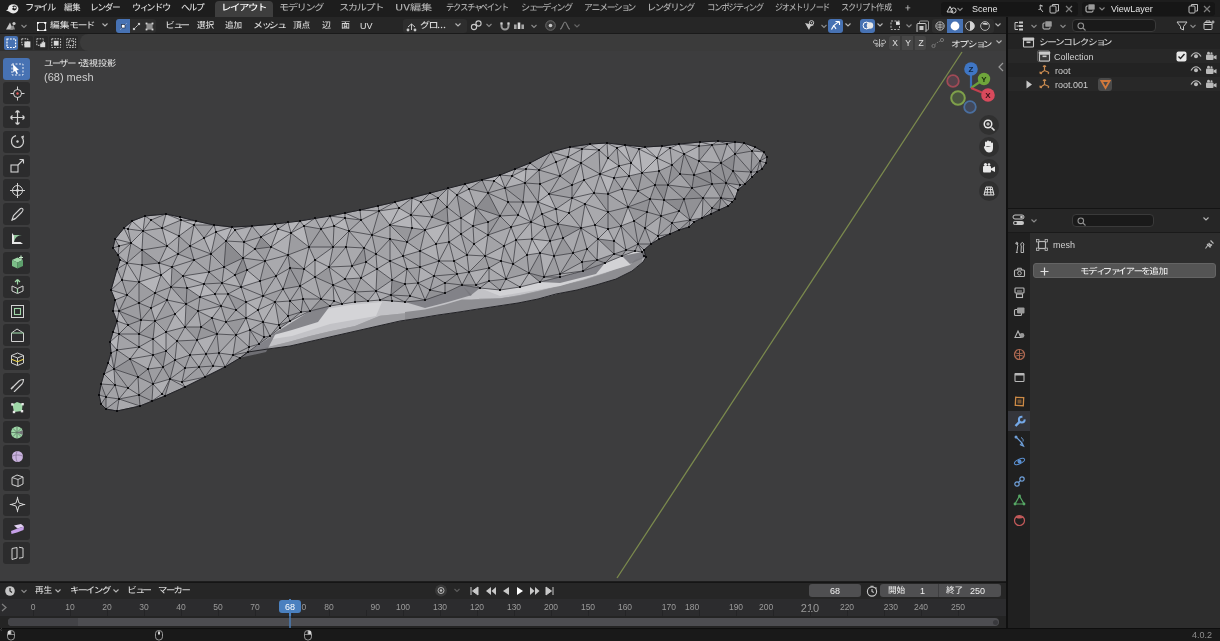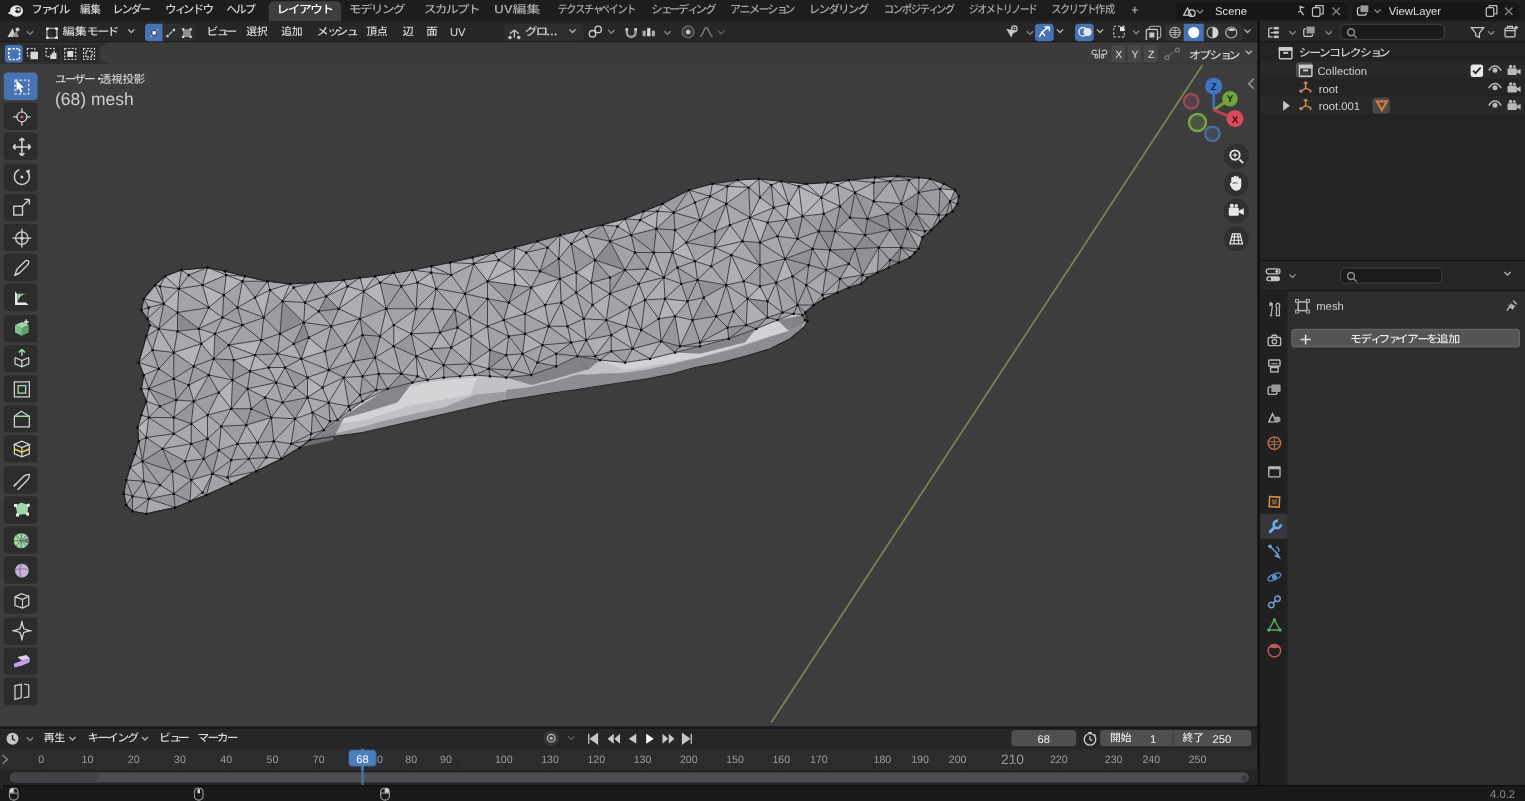--- a/index.html
+++ b/index.html
@@ -336,21 +336,21 @@
 <path d="M760 161 L764 152 L767 157ZM668 185 L664 200 L655 185ZM529 273 L544 277 L540 282ZM159 263 L142 265 L142 250ZM692 188 L703 198 L684 199ZM712 184 L692 188 L694 175ZM679 211 L664 200 L684 199ZM726 183 L721 198 L712 184ZM733 171 L721 163 L735 154ZM726 183 L733 171 L740 185ZM710 171 L712 184 L694 175ZM224 267 L226 241 L243 258ZM391 295 L392 280 L405 284ZM247 270 L235 275 L243 258ZM271 247 L255 249 L261 237ZM488 193 L500 216 L476 208Z" fill="rgb(139,139,143)"></path>
 <path d="M719 210 L712 208 L721 198ZM712 208 L719 210 L711 214Z" fill="rgb(133,133,137)"></path>
 <path d="M177 341L175 360M508 202L518 215M275 224L278 229M600 174L581 163M447 207L448 223M540 282L520 287M703 198L684 199M104 374L108 363M700 142L699 146M651 244L658 236M621 226L608 229M111 353L117 350M321 299L300 286M672 223L679 211M252 226L275 224M767 157L766 163M449 242L439 261M540 184L539 170M745 184L740 185M321 299L333 285M108 363L111 353M735 142L735 154M469 272L489 268M634 221L645 228M508 202L523 202M558 224L545 227M244 242L243 258M766 163L762 169M260 281L247 270M425 300L405 302M582 262L573 253M372 235L361 220M159 263L172 267M712 145L699 161M345 213L360 210M114 369L115 385M198 311L186 304M250 330L246 318M405 302L392 301M139 347L139 334M197 340L177 341M228 294L215 294M115 300L111 290M190 246L211 254M118 255L131 243M360 210L378 206M178 254L172 267M735 199L732 202M275 302L263 296M209 272L222 283M614 254L626 250M719 210L721 198M111 290L117 269M608 158L600 174M506 279L489 268M101 404L106 397M190 355L199 367M364 248L376 254M732 202L728 206M153 339L166 332M330 306L310 311M608 212L585 204M721 163L699 161M436 244L439 261M511 227L488 235M166 332L166 351M622 189L608 194M153 384L138 377M489 281L506 279M198 311L185 327M488 193L494 181M622 189L629 176M310 311L290 321M679 230L690 220M315 277L333 285M392 301L391 295M205 377L199 367M608 194L614 178M407 269L403 256M177 341L185 327M197 340L201 327M412 198L399 208M124 228L115 239M735 199L726 183M582 262L587 249M212 318L217 334M482 180L500 175M694 175L684 154M228 294L236 310M377 269L366 262M155 321L175 314M290 321L279 325M703 198L690 220M345 279L329 267M119 311L127 295M194 260L178 254M101 384L115 385M186 304L171 287M560 277L544 277M573 253L560 274M162 228L143 231M390 239L403 256M201 327L212 318M679 230L670 234M288 255L276 276M290 301L288 316M733 171L740 185M504 246L488 235M679 144L670 148M155 293L167 300M531 222L538 202M407 269L420 267M488 222L473 226M232 227L235 230M261 237L255 249M304 226L291 233M185 368L175 360M411 215L425 230M110 342L117 350M111 353L114 369M672 165L670 148M161 275L139 282M638 244L626 250M334 301L321 299M166 214L151 220M228 294L246 302M694 175L712 184M114 369L128 388M171 287L161 275M570 147L582 149M390 261L376 254M390 225L390 239M250 330L249 347M115 239L119 246M142 265L159 263M300 221L304 226M469 272L485 256M153 339L139 334M751 172L760 161M661 216L679 211M122 280L139 282M614 254L597 260M532 239L516 240M214 225L204 238M330 306L321 299M598 239L587 249M516 240L531 222M392 280L377 269M252 226L244 242M201 327L217 334M614 241L614 254M680 174L684 154M197 340L185 327M434 276L457 274M355 302L355 292M141 320L139 334M550 241L554 256M259 344L264 337M465 184L482 180M680 174L668 185M690 220L672 223M215 294L221 306M117 321L128 325M668 185L655 185M361 220L345 218M462 285L469 272M170 379L163 367M642 173L657 158M638 244L645 228M689 227L679 230M702 218L712 208M430 290L445 283M513 264L506 279M183 276L187 288M117 269L122 280M142 265L127 263M461 234L467 255M572 198L556 209M290 268L304 269M364 248L372 235M672 165L657 158M631 163L629 176M155 321L166 332M545 227L531 222M240 358L225 367M420 251L407 242M529 273L527 255M573 253L563 238M349 231L345 218M560 277L560 274M500 175L512 176M361 278L377 269M590 144L607 143M605 263L597 260M726 183L712 184M225 367L205 377M581 163L582 149M153 355L148 369M607 143L625 145M410 296L405 284M642 252L635 251M411 215L432 217M619 166L629 176M631 163L619 166M283 289L290 301M152 401L139 395M345 279L361 278M128 388L139 395M199 367L213 366M145 216L166 214M418 283L410 296M205 377L213 366M261 237L271 247M309 247L304 269M635 251L622 256M550 241L540 253M117 411L106 409M200 297L187 288M377 269L390 261M130 359L148 369M236 335L219 353M260 281L265 261M670 234L658 236M166 214L180 217M718 141L735 142M345 279L333 285M476 208L469 189M219 353L213 366M106 409L101 404M628 207L647 212M246 302L241 287M485 256L501 261M525 183L539 170M310 311L303 299M735 142L744 143M329 267L333 285M644 250L638 244M520 287L500 290M199 367L182 382M594 193L584 180M581 228L573 253M117 269L127 263M190 246L179 236M513 264L529 273M259 344L249 347M244 242L235 230M658 236L661 216M241 287L263 296M500 290L480 288M111 353L110 342M500 216L488 235M265 261L243 258M155 321L139 334M258 310L275 302M560 274L544 277M420 267L434 276M655 185L664 200M288 222L300 221M568 157L560 176M110 342L113 332M177 341L166 351M726 183L740 185M127 263L122 280M767 157L760 161M572 185L560 176M757 172L752 177M124 228L128 229M204 284L187 288M718 141L712 145M500 175L505 188M488 193L476 208M360 210L379 211M117 321L119 334M505 188L494 181M425 300L418 283M516 240L527 255M380 300L368 301M167 300L151 308M200 297L215 294M520 287L529 273M315 260L304 269M264 337L250 330M540 184L560 176M236 310L246 318M511 227L518 215M482 180L469 189M212 318L226 322M349 231L372 235M549 194L572 198M703 198L712 208M525 183L526 169M391 295L405 284M260 281L263 296M710 171L721 163M240 358L233 355M465 184L457 195M699 146L699 161M550 241L563 238M412 198L421 202M614 241L608 229M186 304L167 300M583 271L582 262M275 224L261 237M119 399L115 385M625 145L639 149M607 143L599 150M290 321L288 316M703 198L692 188M142 250L167 246M500 290L506 279M329 267L352 266M236 310L221 306M752 151L760 161M445 293L445 283M288 316L301 312M130 359L139 347M642 173L655 185M661 216L664 200M364 248L366 262M275 224L288 222M732 202L721 198M594 193L608 212M550 241L558 224M407 269L405 284M628 207L634 221M558 224L563 238M143 231L131 243M600 174L619 166M360 210L361 220M703 198L712 184M762 169L757 172M159 263L161 275M315 218L321 229M532 239L531 222M439 261L457 274M329 267L346 247M657 158L670 148M113 311L119 311M330 216L345 218M430 193L438 198M608 212L621 226M420 267L403 256M712 145L721 163M635 251L638 244M515 169L526 169M290 268L288 255M572 198L585 204M366 262L352 266M556 209L538 202M198 311L200 297M392 301L380 300M508 202L488 193M166 214L181 220M482 180L488 193M222 283L241 287M333 247L334 226M186 304L187 288M733 171L721 163M378 206L395 202M275 302L263 322M642 252L644 256M727 144L721 163M117 269L120 260M198 311L201 327M542 214L538 202M181 220L179 236M434 276L445 283M434 276L439 261M194 260L172 267M349 231L333 247M728 206L719 210M349 231L334 226M290 301L301 312M114 369L130 359M120 260L118 255M236 335L246 318M532 239L545 227M117 411L119 399M99 395L106 397M461 218L447 207M757 172L760 161M309 247L288 255M390 239L376 254M119 246L131 243M719 210L711 214M425 230L420 251M290 321L280 328M288 222L278 229M513 264L527 255M250 330L263 322M745 184L733 171M407 269L390 261M119 399L128 388M290 268L276 276M480 288L476 285M500 175L515 169M631 163L639 149M309 247L321 229M280 328L270 336M727 144L712 145M570 147L568 157M217 334L226 322M345 279L355 292M751 172L735 154M582 262L560 274M200 297L186 304M162 228L181 220M118 255L119 246M684 154L670 148M515 169L530 163M217 334L206 354M390 225L399 208M670 234L659 239M403 256L407 242M657 158L659 171M390 239L390 261M680 174L694 175M684 199L664 200M614 241L621 226M634 221L621 226M523 202L505 188M204 238L194 225M224 267L235 275M581 228L585 204M194 225L179 236M659 239L651 244M205 377L185 387M128 325L139 334M461 218L461 234M744 143L735 154M143 231L151 220M638 191L628 207M594 193L572 198M258 310L246 318M625 145L645 147M694 222L690 220M185 387L165 396M342 304L333 285M127 263L131 243M139 347L117 350M364 248L349 231M594 193L585 204M645 147L657 158M142 265L139 282M209 272L211 254M645 147L662 146M668 185L692 188M236 335L217 334M658 236L672 223M161 275L172 267M412 228L407 242M214 225L194 225M718 141L727 144M425 230L436 244M506 279L529 273M650 199L655 185M600 174L584 180M379 211L399 208M504 246L485 256M372 235L376 254M605 263L583 271M142 250L159 263M138 377L130 359M726 183L721 198M222 283L204 284M635 251L626 250M380 300L391 295M196 221L214 225M171 287L187 288M190 355L185 368M745 184L751 172M549 194L540 184M645 228L647 212M167 246L179 236M99 395L101 384M558 224L569 213M390 225L372 235M104 374L114 369M244 242L226 241M236 335L249 347M309 247L315 260M258 310L263 296M598 239L595 225M568 157L581 163M170 379L182 382M290 268L300 286M418 283L420 267M474 244L467 255M199 367L185 368M190 355L197 340M659 171L655 185M432 217L425 230M679 230L672 223M163 367L148 369M259 344L250 330M549 194L556 209M738 190L740 185M119 311L128 325M283 289L263 296M390 225L407 242M572 185L581 163M142 250L127 263M104 374L115 385M608 212L608 194M390 239L372 235M300 286L290 301M139 347L119 334M432 217L438 198M209 272L204 284M226 241L211 254M488 193L505 188M329 267L315 277M411 215L412 228M379 211L372 235M485 256L467 255M556 162L539 170M390 239L407 242M726 183L721 163M334 226L345 218M279 325L263 322M744 143L752 151M719 210L712 208M361 278L366 262M622 256L605 263M300 221L291 233M180 217L196 221M349 231L361 220M590 144L582 149M476 285L489 268M162 228L151 220M330 216L334 226M642 173L659 171M658 236L645 228M420 251L403 256M607 143L617 148M513 264L504 246M271 247L288 255M392 280L405 284M662 146L657 158M376 291L361 278M206 354L213 366M744 143L755 147M672 165L659 171M110 342L119 334M315 277L304 269M166 351L175 360M246 302L246 318M280 328L279 325M710 171L694 175M115 300L127 295M221 306L226 322M480 288L462 285M190 246L178 254M568 157L556 162M540 282L544 277M638 244L621 226M554 256L544 277M197 340L206 354M595 225L608 229M488 222L500 216M300 221L315 218M425 300L410 296M138 377L128 388M474 244L488 235M476 208L473 226M625 145L631 163M482 180L494 181M380 300L376 291M258 310L246 302M461 234L449 242M252 226L235 230M115 385L106 397M390 225L412 228M668 185L664 200M549 194L560 176M622 189L614 178M185 387L170 379M752 177L745 184M684 154L699 161M186 304L185 327M599 150L608 158M303 299L290 301M679 144L684 154M290 321L301 312M140 406L139 395M243 258L235 275M488 193L500 216M142 250L131 243M178 254L179 236M247 270L265 261M226 241L216 232M525 183L512 176M101 404L99 395M246 302L263 296M532 239L540 253M315 218L304 226M127 263L139 282M672 165L684 154M412 198L430 193M315 277L321 299M392 280L390 261M205 377L182 382M488 222L476 208M310 311L321 299M260 281L276 276M155 293L161 275M141 320L151 308M485 256L488 235M142 250L143 231M581 163L584 180M598 239L597 260M130 359L117 350M523 202L531 222M342 304L355 292M321 229L333 247M476 208L457 195M454 261L457 274M222 283L224 267M321 229L334 226M128 229L131 243M113 248L115 239M628 207L622 189M480 288L489 281M445 293L430 290M420 267L439 261M608 158L617 148M512 176L526 169M505 188L512 176M410 296L391 295M113 332L117 321M165 396L162 394M684 199L668 185M329 267L315 260M608 212L595 225M554 256L573 253M259 344L248 352M345 279L352 266M243 258L255 249M560 176L539 170M119 399L139 395M275 302L288 316M764 152L760 161M175 314L185 327M699 146L712 145M508 202L505 188M236 335L226 322M542 214L558 224M644 250L642 252M642 173L629 176M539 170L526 169M436 244L449 242M303 299L321 299M139 303L155 293M139 347L153 339M515 169L512 176M364 248L352 266M132 221L128 229M583 271L597 260M581 228L587 249M368 301L355 302M454 261L467 255M247 270L241 287M461 218L473 226M198 311L221 306M376 291L392 280M246 302L236 310M153 384L162 394M183 276L194 260M345 213L345 218M115 300L119 311M118 255L113 248M209 272L224 267M418 283L430 290M540 253L544 277M183 276L172 267M587 249L597 260M711 214L702 218M155 293L171 287M364 248L346 247M378 206L379 211M525 183L505 188M447 207L438 198M143 231L128 229M679 144L699 146M659 239L658 236M309 247L291 233M457 195L469 189M420 267L420 251M550 241L532 239M661 216L647 212M598 239L614 254M232 227L226 241M204 284L215 294M139 303L127 295M190 246L204 238M418 283L405 284M581 228L563 238M247 270L243 258M241 287L235 275M411 215L399 208M690 220L679 211M629 176L614 178M120 260L127 263M448 188L447 207M166 214L162 228M461 218L457 195M248 352L249 347M155 321L151 308M619 166L614 178M650 199L661 216M214 225L216 232M644 250L644 256M530 163L551 152M233 355L219 353M170 379L185 368M712 184L692 188M145 216L143 231M170 379L162 394M175 314L167 300M661 216L672 223M508 202L500 216M728 206L721 198M395 202L412 198M766 163L760 161M138 377L148 369M106 409L106 397M556 209L569 213M334 301L333 285M757 172L751 172M646 257L644 256M376 291L355 292M346 247L352 266M513 264L501 261M657 158L639 149M638 191L655 185M438 198L421 202M525 183L540 184M222 283L215 294M461 234L473 226M638 191L642 173M530 163L526 169M628 207L621 226M355 292L333 285M721 198L712 208M598 239L581 228M585 204L569 213M217 334L219 353M201 327L185 327M162 228L179 236M379 211L361 220M180 217L181 220M190 355L177 341M225 367L233 355M488 222L488 235M710 171L699 161M224 267L211 254M432 217L447 207M540 184L538 202M430 193L421 202M263 322L246 318M171 287L167 300M270 336L259 344M333 247L346 247M572 198L569 213M599 150L581 163M702 218L703 198M117 350L119 334M645 147L639 149M638 191L622 189M376 291L391 295M178 254L167 246M258 310L263 322M271 247L255 249M556 162L560 176M194 260L209 272M461 234L474 244M349 231L346 247M228 294L221 306M190 355L175 360M469 272L457 274M651 244L644 250M275 302L283 289M167 246L159 263M228 294L241 287M469 272L476 285M236 335L233 355M283 289L276 276M145 216L151 220M721 198L712 184M461 218L476 208M599 150L582 149M342 304L334 301M261 237L278 229M165 396L152 401M279 325L288 316M330 216L321 229M412 198L411 215M690 220L684 199M182 382L185 368M139 303L119 311M113 248L119 246M315 277L315 260M448 188L438 198M662 146L679 144M600 174L614 178M138 377L139 395M405 302L391 295M420 251L439 261M710 171L726 183M733 171L735 154M661 216L645 228M128 325L141 320M727 144L735 154M290 268L283 289M222 283L235 275M425 230L407 242M583 271L560 277M621 226L626 250M513 264L516 240M500 216L518 215M212 318L221 306M689 227L690 220M549 194L572 185M214 225L232 227M469 272L467 255M454 261L439 261M721 163L735 154M139 303L151 308M532 239L527 255M101 384L104 374M581 228L569 213M662 146L670 148M485 256L489 268M265 261L288 255M525 183L523 202M271 247L291 233M106 409L119 399M101 384L106 397M764 152L767 157M315 277L300 286M139 334L119 334M598 239L608 229M361 278L352 266M462 285L457 274M445 293L425 300M625 145L617 148M650 199L664 200M155 321L153 339M568 157L582 149M551 152L556 162M622 256L626 250M462 285L476 285M244 242L255 249M642 173L639 149M504 246L501 261M194 260L190 246M594 193L608 194M650 199L647 212M226 241L243 258M300 286L304 269M283 289L300 286M694 175L692 188M628 207L650 199M411 215L390 225M670 234L672 223M128 325L119 334M489 281L476 285M368 301L355 292M153 384L163 367M139 347L153 355M265 261L276 276M153 384L148 369M489 281L489 268M119 311L141 320M303 299L300 286M366 262L376 254M395 202L399 208M288 222L291 233M738 190L726 183M628 207L608 194M585 204L595 225M166 351L163 367M153 339L166 351M447 207L457 195M711 214L712 208M309 247L333 247M392 280L407 269M733 171L751 172M111 290L122 280M425 230L412 228M735 142L727 144M275 302L290 301M599 150L600 174M504 246L511 227M198 311L212 318M236 310L226 322M573 253L587 249M755 147L764 152M115 239L131 243M582 262L597 260M474 244L485 256M523 202L518 215M190 355L206 354M694 175L699 161M178 254L159 263M411 215L421 202M166 332L177 341M583 271L560 274M155 321L167 300M139 303L139 282M501 261L489 268M432 217L421 202M488 193L469 189M462 285L445 293M664 200L679 211M572 198L584 180M572 185L584 180M199 367L206 354M108 363L114 369M542 214L556 209M315 218L330 216M680 174L692 188M162 228L167 246M430 290L434 276M117 321L113 311M420 251L436 244M167 246L143 231M506 279L501 261M752 151L735 154M631 163L617 148M461 218L448 223M330 216L345 213M745 184L738 190M219 353L206 354M204 238L211 254M113 311L115 300M504 246L516 240M270 336L263 322M304 226L321 229M469 272L454 261M738 190L735 199M222 283L228 294M171 287L172 267M355 302L342 304M225 367L219 353M699 146L684 154M703 198L721 198M310 311L301 312M377 269L376 254M114 369L138 377M233 355L249 347M153 355L166 351M672 165L668 185M186 304L175 314M153 355L163 367M392 280L391 295M270 336L264 337M432 217L448 223M651 244L638 244M430 193L448 188M619 166L617 148M525 183L538 202M153 384L139 395M342 304L330 306M361 278L355 292M500 175L494 181M449 242L467 255M271 247L265 261M153 339L153 355M448 188L465 184M261 237L244 242M702 218L694 222M755 147L752 151M390 261L403 256M590 144L599 150M581 228L595 225M529 273L544 277M520 287L506 279M142 250L142 265M726 183L733 171M694 222L689 227M163 367L175 360M500 290L489 281M540 253L527 255M735 199L721 198M608 212L628 207M680 174L672 165M425 230L448 223M278 229L291 233M216 232L211 254M551 152L570 147M634 221L638 244M684 199L679 211M764 152L752 151M390 225L379 211M248 352L240 358M190 246L194 225M303 299L301 312M554 256L560 274M155 321L141 320M128 388L115 385M113 332L119 334M554 256L540 253M345 213L361 220M558 224L556 209M608 212L608 229M570 147L590 144M117 321L119 311M270 336L279 325M111 290L127 295M642 252L638 244M288 255L304 269M518 215L531 222M425 300L430 290M608 158L619 166M166 332L185 327M225 367L213 366M200 297L221 306M152 401L153 384M155 293L151 308M622 256L614 254M405 302L410 296M248 352L233 355M448 188L457 195M634 221L647 212M476 208L500 216M461 234L448 223M152 401L162 394M752 151L751 172M368 301L376 291M516 240L511 227M132 221L145 216M252 226L261 237M638 191L650 199M204 238L216 232M165 396L170 379M170 379L175 360M278 229L271 247M140 406L117 411M465 184L469 189M114 369L117 350M530 163L539 170M183 276L171 287M542 214L531 222M474 244L473 226M605 263L614 254M122 280L127 295M549 194L538 202M166 332L175 314M119 399L106 397M124 228L131 243M684 199L692 188M500 216L511 227M449 242L448 223M333 247L315 260M260 281L241 287M185 387L182 382M329 267L333 247M291 233L288 255M523 202L538 202M139 282L127 295M130 359L153 355M226 322L246 318M142 265L161 275M551 152L539 170M418 283L407 269M594 193L600 174M236 335L250 330M638 191L629 176M153 384L170 379M551 152L568 157M462 285L445 283M183 276L209 272M276 276L263 296M529 273L540 253M194 260L211 254M264 337L263 322M304 226L309 247M265 261L255 249M600 174L608 194M581 163L560 176M473 226L488 235M598 239L614 241M118 255L127 263M700 142L712 145M542 214L545 227M183 276L204 284M376 291L377 269M581 228L558 224M226 241L235 230M226 241L224 267M132 221L143 231M554 256L563 238M644 250L646 257M540 282L529 273M702 218L690 220M710 171L712 184M449 242L454 261M124 228L132 221M436 244L448 223M659 171L668 185M232 227L216 232M152 401L140 406M155 293L139 282M140 406L119 399M614 241L626 250M196 221L194 225M679 144L700 142M330 306L334 301M511 227L531 222M572 185L572 198M642 173L631 163M651 244L645 228M445 283L457 274M247 270L235 275M197 340L217 334M224 267L243 258M279 325L275 302M700 142L718 141M550 241L545 227M200 297L204 284M762 169L760 161M560 277L540 282M181 220L194 225M418 283L434 276M607 143L608 158M752 177L751 172M196 221L181 220M139 303L141 320M232 227L252 226M395 202L379 211" stroke="#3a3a3f" stroke-width="0.75" fill="none"></path>
 <path d="M124.0 228.0 L132.0 221.0 L145.0 216.0 L166.0 214.0 L180.0 217.0 L196.0 221.0 L214.0 225.0 L232.0 227.0 L252.0 226.0 L275.0 224.0 L300.0 221.0 L330.0 216.0 L360.0 210.0 L395.0 202.0 L430.0 193.0 L465.0 184.0 L500.0 175.0 L530.0 163.0 L551.0 152.0 L570.0 147.0 L590.0 144.0 L607.0 143.0 L625.0 145.0 L645.0 147.0 L662.0 146.0 L679.0 144.0 L700.0 142.0 L718.0 141.0 L735.0 142.0 L744.0 143.0 L755.0 147.0 L764.0 152.0 L767.0 157.0 L766.0 163.0 L762.0 169.0 L757.0 172.0 L752.0 177.0 L745.0 184.0 L738.0 190.0 L735.0 199.0 L732.0 202.0 L728.0 206.0 L719.0 210.0 L711.0 214.0 L702.0 218.0 L694.0 222.0 L689.0 227.0 L679.0 230.0 L670.0 234.0 L659.0 239.0 L651.0 244.0 L644.0 250.0 L646.0 257.0 L643.0 262.0 L632.0 271.0 L616.0 279.0 L596.0 285.0 L577.0 290.0 L556.0 294.0 L538.0 299.0 L518.0 303.0 L498.0 306.0 L478.0 309.0 L459.0 312.0 L438.0 315.0 L420.0 318.0 L400.0 321.0 L378.0 326.0 L356.0 331.0 L334.0 336.0 L312.0 341.0 L290.0 346.0 L268.0 349.0 L248.0 352.0 L240.0 358.0 L225.0 367.0 L205.0 377.0 L185.0 387.0 L165.0 396.0 L140.0 406.0 L117.0 411.0 L106.0 409.0 L101.0 404.0 L99.0 395.0 L101.0 384.0 L104.0 374.0 L108.0 363.0 L111.0 353.0 L110.0 342.0 L113.0 332.0 L117.0 321.0 L113.0 311.0 L115.0 300.0 L111.0 290.0 L117.0 269.0 L120.0 260.0 L118.0 255.0 L113.0 248.0 L115.0 239.0 Z" fill="none" stroke="#222226" stroke-width="1"></path>
 <path d="M124 228h1.8v1.8h-1.8zM132 221h1.8v1.8h-1.8zM145 216h1.8v1.8h-1.8zM166 214h1.8v1.8h-1.8zM180 217h1.8v1.8h-1.8zM196 221h1.8v1.8h-1.8zM214 225h1.8v1.8h-1.8zM232 227h1.8v1.8h-1.8zM252 226h1.8v1.8h-1.8zM275 224h1.8v1.8h-1.8zM288 222h1.8v1.8h-1.8zM300 221h1.8v1.8h-1.8zM315 218h1.8v1.8h-1.8zM330 216h1.8v1.8h-1.8zM345 213h1.8v1.8h-1.8zM360 210h1.8v1.8h-1.8zM378 206h1.8v1.8h-1.8zM395 202h1.8v1.8h-1.8zM412 198h1.8v1.8h-1.8zM430 193h1.8v1.8h-1.8zM448 188h1.8v1.8h-1.8zM465 184h1.8v1.8h-1.8zM482 180h1.8v1.8h-1.8zM500 175h1.8v1.8h-1.8zM515 169h1.8v1.8h-1.8zM530 163h1.8v1.8h-1.8zM551 152h1.8v1.8h-1.8zM570 147h1.8v1.8h-1.8zM590 144h1.8v1.8h-1.8zM607 143h1.8v1.8h-1.8zM625 145h1.8v1.8h-1.8zM645 147h1.8v1.8h-1.8zM662 146h1.8v1.8h-1.8zM679 144h1.8v1.8h-1.8zM700 142h1.8v1.8h-1.8zM718 141h1.8v1.8h-1.8zM735 142h1.8v1.8h-1.8zM744 143h1.8v1.8h-1.8zM755 147h1.8v1.8h-1.8zM764 152h1.8v1.8h-1.8zM767 157h1.8v1.8h-1.8zM766 163h1.8v1.8h-1.8zM762 169h1.8v1.8h-1.8zM757 172h1.8v1.8h-1.8zM752 177h1.8v1.8h-1.8zM745 184h1.8v1.8h-1.8zM738 190h1.8v1.8h-1.8zM735 199h1.8v1.8h-1.8zM732 202h1.8v1.8h-1.8zM728 206h1.8v1.8h-1.8zM719 210h1.8v1.8h-1.8zM711 214h1.8v1.8h-1.8zM702 218h1.8v1.8h-1.8zM694 222h1.8v1.8h-1.8zM689 227h1.8v1.8h-1.8zM679 230h1.8v1.8h-1.8zM670 234h1.8v1.8h-1.8zM659 239h1.8v1.8h-1.8zM651 244h1.8v1.8h-1.8zM644 250h1.8v1.8h-1.8zM646 257h1.8v1.8h-1.8zM642 252h1.8v1.8h-1.8zM635 251h1.8v1.8h-1.8zM622 256h1.8v1.8h-1.8zM605 263h1.8v1.8h-1.8zM583 271h1.8v1.8h-1.8zM560 277h1.8v1.8h-1.8zM540 282h1.8v1.8h-1.8zM520 287h1.8v1.8h-1.8zM500 290h1.8v1.8h-1.8zM480 288h1.8v1.8h-1.8zM462 285h1.8v1.8h-1.8zM445 293h1.8v1.8h-1.8zM425 300h1.8v1.8h-1.8zM405 302h1.8v1.8h-1.8zM392 301h1.8v1.8h-1.8zM380 300h1.8v1.8h-1.8zM368 301h1.8v1.8h-1.8zM355 302h1.8v1.8h-1.8zM342 304h1.8v1.8h-1.8zM330 306h1.8v1.8h-1.8zM310 311h1.8v1.8h-1.8zM290 321h1.8v1.8h-1.8zM280 328h1.8v1.8h-1.8zM270 336h1.8v1.8h-1.8zM259 344h1.8v1.8h-1.8zM248 352h1.8v1.8h-1.8zM240 358h1.8v1.8h-1.8zM225 367h1.8v1.8h-1.8zM205 377h1.8v1.8h-1.8zM185 387h1.8v1.8h-1.8zM165 396h1.8v1.8h-1.8zM152 401h1.8v1.8h-1.8zM140 406h1.8v1.8h-1.8zM117 411h1.8v1.8h-1.8zM106 409h1.8v1.8h-1.8zM101 404h1.8v1.8h-1.8zM99 395h1.8v1.8h-1.8zM101 384h1.8v1.8h-1.8zM104 374h1.8v1.8h-1.8zM108 363h1.8v1.8h-1.8zM111 353h1.8v1.8h-1.8zM110 342h1.8v1.8h-1.8zM113 332h1.8v1.8h-1.8zM117 321h1.8v1.8h-1.8zM113 311h1.8v1.8h-1.8zM115 300h1.8v1.8h-1.8zM111 290h1.8v1.8h-1.8zM117 269h1.8v1.8h-1.8zM120 260h1.8v1.8h-1.8zM118 255h1.8v1.8h-1.8zM113 248h1.8v1.8h-1.8zM115 239h1.8v1.8h-1.8zM183 276h1.8v1.8h-1.8zM345 279h1.8v1.8h-1.8zM542 214h1.8v1.8h-1.8zM190 355h1.8v1.8h-1.8zM469 272h1.8v1.8h-1.8zM334 301h1.8v1.8h-1.8zM680 174h1.8v1.8h-1.8zM411 215h1.8v1.8h-1.8zM153 384h1.8v1.8h-1.8zM549 194h1.8v1.8h-1.8zM703 198h1.8v1.8h-1.8zM329 267h1.8v1.8h-1.8zM304 226h1.8v1.8h-1.8zM114 369h1.8v1.8h-1.8zM594 193h1.8v1.8h-1.8zM139 303h1.8v1.8h-1.8zM699 146h1.8v1.8h-1.8zM638 191h1.8v1.8h-1.8zM390 225h1.8v1.8h-1.8zM599 150h1.8v1.8h-1.8zM142 250h1.8v1.8h-1.8zM198 311h1.8v1.8h-1.8zM194 260h1.8v1.8h-1.8zM261 237h1.8v1.8h-1.8zM138 377h1.8v1.8h-1.8zM525 183h1.8v1.8h-1.8zM508 202h1.8v1.8h-1.8zM309 247h1.8v1.8h-1.8zM710 171h1.8v1.8h-1.8zM155 293h1.8v1.8h-1.8zM568 157h1.8v1.8h-1.8zM130 359h1.8v1.8h-1.8zM608 212h1.8v1.8h-1.8zM628 207h1.8v1.8h-1.8zM190 246h1.8v1.8h-1.8zM432 217h1.8v1.8h-1.8zM258 310h1.8v1.8h-1.8zM376 291h1.8v1.8h-1.8zM162 228h1.8v1.8h-1.8zM170 379h1.8v1.8h-1.8zM513 264h1.8v1.8h-1.8zM142 265h1.8v1.8h-1.8zM752 151h1.8v1.8h-1.8zM178 254h1.8v1.8h-1.8zM236 335h1.8v1.8h-1.8zM461 218h1.8v1.8h-1.8zM204 238h1.8v1.8h-1.8zM127 263h1.8v1.8h-1.8zM598 239h1.8v1.8h-1.8zM200 297h1.8v1.8h-1.8zM155 321h1.8v1.8h-1.8zM550 241h1.8v1.8h-1.8zM581 228h1.8v1.8h-1.8zM209 272h1.8v1.8h-1.8zM425 230h1.8v1.8h-1.8zM119 246h1.8v1.8h-1.8zM489 281h1.8v1.8h-1.8zM418 283h1.8v1.8h-1.8zM364 248h1.8v1.8h-1.8zM390 239h1.8v1.8h-1.8zM540 184h1.8v1.8h-1.8zM349 231h1.8v1.8h-1.8zM392 280h1.8v1.8h-1.8zM608 158h1.8v1.8h-1.8zM264 337h1.8v1.8h-1.8zM642 173h1.8v1.8h-1.8zM303 299h1.8v1.8h-1.8zM167 246h1.8v1.8h-1.8zM279 325h1.8v1.8h-1.8zM690 220h1.8v1.8h-1.8zM159 263h1.8v1.8h-1.8zM199 367h1.8v1.8h-1.8zM222 283h1.8v1.8h-1.8zM506 279h1.8v1.8h-1.8zM315 277h1.8v1.8h-1.8zM407 269h1.8v1.8h-1.8zM582 262h1.8v1.8h-1.8zM523 202h1.8v1.8h-1.8zM321 229h1.8v1.8h-1.8zM260 281h1.8v1.8h-1.8zM204 284h1.8v1.8h-1.8zM558 224h1.8v1.8h-1.8zM420 267h1.8v1.8h-1.8zM726 183h1.8v1.8h-1.8zM275 302h1.8v1.8h-1.8zM139 347h1.8v1.8h-1.8zM233 355h1.8v1.8h-1.8zM572 185h1.8v1.8h-1.8zM733 171h1.8v1.8h-1.8zM247 270h1.8v1.8h-1.8zM532 239h1.8v1.8h-1.8zM556 162h1.8v1.8h-1.8zM228 294h1.8v1.8h-1.8zM186 304h1.8v1.8h-1.8zM171 287h1.8v1.8h-1.8zM461 234h1.8v1.8h-1.8zM420 251h1.8v1.8h-1.8zM684 199h1.8v1.8h-1.8zM572 198h1.8v1.8h-1.8zM333 247h1.8v1.8h-1.8zM504 246h1.8v1.8h-1.8zM244 242h1.8v1.8h-1.8zM321 299h1.8v1.8h-1.8zM290 268h1.8v1.8h-1.8zM283 289h1.8v1.8h-1.8zM181 220h1.8v1.8h-1.8zM119 399h1.8v1.8h-1.8zM246 302h1.8v1.8h-1.8zM334 226h1.8v1.8h-1.8zM447 207h1.8v1.8h-1.8zM554 256h1.8v1.8h-1.8zM197 340h1.8v1.8h-1.8zM278 229h1.8v1.8h-1.8zM600 174h1.8v1.8h-1.8zM250 330h1.8v1.8h-1.8zM153 339h1.8v1.8h-1.8zM379 211h1.8v1.8h-1.8zM721 198h1.8v1.8h-1.8zM488 193h1.8v1.8h-1.8zM581 163h1.8v1.8h-1.8zM614 241h1.8v1.8h-1.8zM410 296h1.8v1.8h-1.8zM361 278h1.8v1.8h-1.8zM474 244h1.8v1.8h-1.8zM128 388h1.8v1.8h-1.8zM585 204h1.8v1.8h-1.8zM119 311h1.8v1.8h-1.8zM727 144h1.8v1.8h-1.8zM271 247h1.8v1.8h-1.8zM377 269h1.8v1.8h-1.8zM346 247h1.8v1.8h-1.8zM634 221h1.8v1.8h-1.8zM166 332h1.8v1.8h-1.8zM672 165h1.8v1.8h-1.8zM201 327h1.8v1.8h-1.8zM658 236h1.8v1.8h-1.8zM372 235h1.8v1.8h-1.8zM488 222h1.8v1.8h-1.8zM430 290h1.8v1.8h-1.8zM657 158h1.8v1.8h-1.8zM694 175h1.8v1.8h-1.8zM212 318h1.8v1.8h-1.8zM175 314h1.8v1.8h-1.8zM115 385h1.8v1.8h-1.8zM217 334h1.8v1.8h-1.8zM265 261h1.8v1.8h-1.8zM390 261h1.8v1.8h-1.8zM650 199h1.8v1.8h-1.8zM236 310h1.8v1.8h-1.8zM476 208h1.8v1.8h-1.8zM457 195h1.8v1.8h-1.8zM291 233h1.8v1.8h-1.8zM226 241h1.8v1.8h-1.8zM215 294h1.8v1.8h-1.8zM573 253h1.8v1.8h-1.8zM473 226h1.8v1.8h-1.8zM712 184h1.8v1.8h-1.8zM177 341h1.8v1.8h-1.8zM143 231h1.8v1.8h-1.8zM631 163h1.8v1.8h-1.8zM619 166h1.8v1.8h-1.8zM712 208h1.8v1.8h-1.8zM560 176h1.8v1.8h-1.8zM556 209h1.8v1.8h-1.8zM638 244h1.8v1.8h-1.8zM712 145h1.8v1.8h-1.8zM659 171h1.8v1.8h-1.8zM117 350h1.8v1.8h-1.8zM235 230h1.8v1.8h-1.8zM122 280h1.8v1.8h-1.8zM485 256h1.8v1.8h-1.8zM621 226h1.8v1.8h-1.8zM500 216h1.8v1.8h-1.8zM391 295h1.8v1.8h-1.8zM569 213h1.8v1.8h-1.8zM153 355h1.8v1.8h-1.8zM587 249h1.8v1.8h-1.8zM224 267h1.8v1.8h-1.8zM219 353h1.8v1.8h-1.8zM661 216h1.8v1.8h-1.8zM563 238h1.8v1.8h-1.8zM128 325h1.8v1.8h-1.8zM516 240h1.8v1.8h-1.8zM216 232h1.8v1.8h-1.8zM438 198h1.8v1.8h-1.8zM436 244h1.8v1.8h-1.8zM182 382h1.8v1.8h-1.8zM511 227h1.8v1.8h-1.8zM684 154h1.8v1.8h-1.8zM300 286h1.8v1.8h-1.8zM403 256h1.8v1.8h-1.8zM434 276h1.8v1.8h-1.8zM501 261h1.8v1.8h-1.8zM449 242h1.8v1.8h-1.8zM141 320h1.8v1.8h-1.8zM622 189h1.8v1.8h-1.8zM355 292h1.8v1.8h-1.8zM366 262h1.8v1.8h-1.8zM529 273h1.8v1.8h-1.8zM560 274h1.8v1.8h-1.8zM505 188h1.8v1.8h-1.8zM539 170h1.8v1.8h-1.8zM211 254h1.8v1.8h-1.8zM518 215h1.8v1.8h-1.8zM167 300h1.8v1.8h-1.8zM361 220h1.8v1.8h-1.8zM721 163h1.8v1.8h-1.8zM161 275h1.8v1.8h-1.8zM540 253h1.8v1.8h-1.8zM544 277h1.8v1.8h-1.8zM614 254h1.8v1.8h-1.8zM139 395h1.8v1.8h-1.8zM315 260h1.8v1.8h-1.8zM751 172h1.8v1.8h-1.8zM454 261h1.8v1.8h-1.8zM668 185h1.8v1.8h-1.8zM333 285h1.8v1.8h-1.8zM263 322h1.8v1.8h-1.8zM445 283h1.8v1.8h-1.8zM448 223h1.8v1.8h-1.8zM412 228h1.8v1.8h-1.8zM166 351h1.8v1.8h-1.8zM288 255h1.8v1.8h-1.8zM735 154h1.8v1.8h-1.8zM421 202h1.8v1.8h-1.8zM639 149h1.8v1.8h-1.8zM276 276h1.8v1.8h-1.8zM439 261h1.8v1.8h-1.8zM512 176h1.8v1.8h-1.8zM243 258h1.8v1.8h-1.8zM163 367h1.8v1.8h-1.8zM194 225h1.8v1.8h-1.8zM617 148h1.8v1.8h-1.8zM290 301h1.8v1.8h-1.8zM221 306h1.8v1.8h-1.8zM128 229h1.8v1.8h-1.8zM655 185h1.8v1.8h-1.8zM139 282h1.8v1.8h-1.8zM597 260h1.8v1.8h-1.8zM407 242h1.8v1.8h-1.8zM469 189h1.8v1.8h-1.8zM185 327h1.8v1.8h-1.8zM106 397h1.8v1.8h-1.8zM241 287h1.8v1.8h-1.8zM595 225h1.8v1.8h-1.8zM226 322h1.8v1.8h-1.8zM488 235h1.8v1.8h-1.8zM352 266h1.8v1.8h-1.8zM148 369h1.8v1.8h-1.8zM582 149h1.8v1.8h-1.8zM699 161h1.8v1.8h-1.8zM545 227h1.8v1.8h-1.8zM645 228h1.8v1.8h-1.8zM672 223h1.8v1.8h-1.8zM376 254h1.8v1.8h-1.8zM185 368h1.8v1.8h-1.8zM467 255h1.8v1.8h-1.8zM139 334h1.8v1.8h-1.8zM664 200h1.8v1.8h-1.8zM608 194h1.8v1.8h-1.8zM679 211h1.8v1.8h-1.8zM457 274h1.8v1.8h-1.8zM760 161h1.8v1.8h-1.8zM206 354h1.8v1.8h-1.8zM162 394h1.8v1.8h-1.8zM151 308h1.8v1.8h-1.8zM626 250h1.8v1.8h-1.8zM179 236h1.8v1.8h-1.8zM527 255h1.8v1.8h-1.8zM172 267h1.8v1.8h-1.8zM476 285h1.8v1.8h-1.8zM127 295h1.8v1.8h-1.8zM288 316h1.8v1.8h-1.8zM692 188h1.8v1.8h-1.8zM531 222h1.8v1.8h-1.8zM187 288h1.8v1.8h-1.8zM399 208h1.8v1.8h-1.8zM629 176h1.8v1.8h-1.8zM304 269h1.8v1.8h-1.8zM263 296h1.8v1.8h-1.8zM584 180h1.8v1.8h-1.8zM740 185h1.8v1.8h-1.8zM538 202h1.8v1.8h-1.8zM249 347h1.8v1.8h-1.8zM246 318h1.8v1.8h-1.8zM213 366h1.8v1.8h-1.8zM405 284h1.8v1.8h-1.8zM235 275h1.8v1.8h-1.8zM670 148h1.8v1.8h-1.8zM614 178h1.8v1.8h-1.8zM345 218h1.8v1.8h-1.8zM255 249h1.8v1.8h-1.8zM119 334h1.8v1.8h-1.8zM644 256h1.8v1.8h-1.8zM647 212h1.8v1.8h-1.8zM494 181h1.8v1.8h-1.8zM175 360h1.8v1.8h-1.8zM489 268h1.8v1.8h-1.8zM608 229h1.8v1.8h-1.8zM526 169h1.8v1.8h-1.8zM301 312h1.8v1.8h-1.8zM151 220h1.8v1.8h-1.8zM131 243h1.8v1.8h-1.8z" fill="#08080a" transform="translate(-0.9,-0.9)"></path>
       </g>
     </svg>
 <svg style="position:absolute;left:44.0px;top:56.7px;overflow:visible" width="74" height="12">
       <path transform="translate(0,9.3) scale(1.0503,1)" d="M0.7 -1.4V-0.4C1.0 -0.4 1.2 -0.5 1.5 -0.5H7.4C7.6 -0.5 7.9 -0.4 8.2 -0.4V-1.4C7.9 -1.4 7.7 -1.4 7.4 -1.4H6.3C6.5 -2.3 6.8 -4.5 6.9 -5.3C6.9 -5.4 6.9 -5.6 7.0 -5.7L6.2 -6.0C6.1 -6.0 5.8 -5.9 5.6 -5.9C5.0 -5.9 3.0 -5.9 2.5 -5.9C2.3 -5.9 1.9 -6.0 1.6 -6.0V-5.0C1.9 -5.0 2.2 -5.1 2.6 -5.1C3.0 -5.1 5.1 -5.1 5.8 -5.1C5.8 -4.5 5.5 -2.3 5.3 -1.4H1.5C1.2 -1.4 0.9 -1.4 0.7 -1.4ZM8.4 -3.9V-2.8C8.7 -2.9 9.2 -2.9 9.7 -2.9C10.6 -2.9 13.8 -2.9 14.5 -2.9C14.9 -2.9 15.3 -2.8 15.5 -2.8V-3.9C15.3 -3.9 14.9 -3.9 14.5 -3.9C13.8 -3.9 10.6 -3.9 9.7 -3.9C9.3 -3.9 8.7 -3.9 8.4 -3.9ZM21.7 -6.8 21.2 -6.6C21.4 -6.3 21.6 -5.8 21.7 -5.4L22.2 -5.6C22.1 -5.9 21.9 -6.4 21.7 -6.8ZM22.6 -7.0 22.1 -6.9C22.3 -6.5 22.4 -6.1 22.6 -5.7L23.1 -5.8C23.0 -6.2 22.8 -6.7 22.6 -7.0ZM15.0 -5.1V-4.1C15.1 -4.1 15.5 -4.1 15.9 -4.1H16.8V-2.8C16.8 -2.4 16.8 -2.1 16.7 -2.0H17.7C17.7 -2.1 17.7 -2.5 17.7 -2.8V-4.1H20.0V-3.8C20.0 -1.4 19.2 -0.7 17.6 -0.1L18.3 0.6C20.4 -0.3 20.9 -1.6 20.9 -3.8V-4.1H21.7C22.1 -4.1 22.5 -4.1 22.6 -4.1V-5.0C22.4 -5.0 22.1 -5.0 21.7 -5.0H20.9V-6.0C20.9 -6.4 20.9 -6.6 20.9 -6.8H19.9C20.0 -6.6 20.0 -6.4 20.0 -6.0V-5.0H17.7V-6.0C17.7 -6.3 17.7 -6.6 17.7 -6.7H16.7C16.8 -6.5 16.8 -6.2 16.8 -6.0V-5.0H15.9C15.5 -5.0 15.1 -5.0 15.0 -5.1ZM23.0 -3.9V-2.8C23.3 -2.9 23.9 -2.9 24.3 -2.9C25.2 -2.9 28.4 -2.9 29.1 -2.9C29.5 -2.9 29.9 -2.8 30.1 -2.8V-3.9C29.9 -3.9 29.6 -3.9 29.1 -3.9C28.4 -3.9 25.2 -3.9 24.3 -3.9C23.9 -3.9 23.3 -3.9 23.0 -3.9ZM33.6 -4.4C33.1 -4.4 32.6 -3.9 32.6 -3.3C32.6 -2.8 33.1 -2.3 33.6 -2.3C34.2 -2.3 34.6 -2.8 34.6 -3.3C34.6 -3.9 34.2 -4.4 33.6 -4.4ZM34.5 -6.7C35.0 -6.3 35.6 -5.7 35.9 -5.3L36.5 -5.8C36.3 -6.2 35.7 -6.8 35.1 -7.2ZM36.3 -4.0H34.4V-3.2H35.5V-1.1C35.1 -0.7 34.7 -0.4 34.3 -0.2L34.7 0.7C35.2 0.3 35.6 -0.1 35.9 -0.4C36.5 0.2 37.3 0.5 38.4 0.6C39.4 0.6 41.3 0.6 42.3 0.6C42.3 0.3 42.5 -0.1 42.6 -0.3C41.4 -0.2 39.4 -0.1 38.4 -0.2C37.4 -0.2 36.7 -0.5 36.3 -1.1ZM41.6 -7.3C40.5 -7.1 38.7 -6.9 37.1 -6.9C37.2 -6.7 37.3 -6.5 37.3 -6.3C37.9 -6.3 38.6 -6.3 39.2 -6.4V-5.8H36.8V-5.2H38.8C38.2 -4.6 37.3 -4.1 36.5 -3.9C36.7 -3.7 36.9 -3.5 37.0 -3.3C37.2 -3.4 37.3 -3.4 37.5 -3.5V-2.9H38.5C38.3 -2.1 38.0 -1.5 36.8 -1.2C37.0 -1.0 37.1 -0.7 37.2 -0.5C38.6 -1.0 39.1 -1.8 39.2 -2.9H40.1C40.0 -2.6 40.0 -2.3 39.9 -2.0L40.6 -1.9L40.7 -2.2H41.4C41.4 -1.7 41.3 -1.4 41.2 -1.3C41.1 -1.3 41.0 -1.3 40.9 -1.3C40.7 -1.3 40.3 -1.3 39.9 -1.3C40.0 -1.1 40.1 -0.9 40.1 -0.7C40.6 -0.7 41.0 -0.7 41.2 -0.7C41.5 -0.7 41.7 -0.7 41.8 -0.9C42.0 -1.1 42.1 -1.5 42.2 -2.6C42.2 -2.7 42.2 -2.8 42.2 -2.8H40.8L40.9 -3.6H37.6C38.2 -3.9 38.8 -4.3 39.2 -4.8V-3.8H40.0V-4.8C40.6 -4.2 41.4 -3.7 42.1 -3.4C42.2 -3.6 42.5 -3.8 42.6 -4.0C41.8 -4.2 41.0 -4.7 40.5 -5.2H42.5V-5.8H40.0V-6.5C40.8 -6.5 41.5 -6.6 42.1 -6.7ZM47.6 -4.9H49.8V-4.1H47.6ZM47.6 -3.5H49.8V-2.7H47.6ZM47.6 -6.3H49.8V-5.5H47.6ZM46.8 -7.0V-2.0H47.4C47.3 -1.0 47.0 -0.3 45.8 0.1C46.0 0.2 46.2 0.6 46.3 0.7C47.7 0.2 48.1 -0.7 48.3 -2.0H48.8V-0.3C48.8 0.4 49.0 0.7 49.7 0.7C49.8 0.7 50.3 0.7 50.4 0.7C51.0 0.7 51.2 0.4 51.2 -0.8C51.0 -0.8 50.7 -0.9 50.6 -1.1C50.5 -0.2 50.5 -0.0 50.3 -0.0C50.2 -0.0 49.9 -0.0 49.8 -0.0C49.6 -0.0 49.6 -0.1 49.6 -0.3V-2.0H50.6V-7.0ZM44.4 -7.4V-5.8H43.1V-5.0H45.3C44.8 -3.9 43.8 -2.9 42.8 -2.3C43.0 -2.2 43.2 -1.8 43.2 -1.5C43.6 -1.8 44.0 -2.1 44.4 -2.5V0.7H45.2V-2.9C45.5 -2.5 45.9 -2.1 46.1 -1.8L46.6 -2.5C46.4 -2.7 45.8 -3.3 45.4 -3.7C45.8 -4.2 46.1 -4.9 46.4 -5.5L45.9 -5.8L45.8 -5.8H45.2V-7.4ZM55.5 -7.1V-6.2C55.5 -5.6 55.3 -4.9 54.5 -4.3C54.6 -4.2 54.9 -3.9 55.0 -3.7C56.0 -4.4 56.2 -5.4 56.2 -6.2V-6.3H57.7V-5.1C57.7 -4.3 57.9 -4.1 58.5 -4.1C58.6 -4.1 59.0 -4.1 59.1 -4.1C59.6 -4.1 59.8 -4.4 59.9 -5.5C59.7 -5.5 59.4 -5.7 59.2 -5.8C59.2 -4.9 59.2 -4.8 59.0 -4.8C58.9 -4.8 58.7 -4.8 58.6 -4.8C58.5 -4.8 58.5 -4.8 58.5 -5.1V-7.1ZM58.2 -2.9C57.9 -2.3 57.5 -1.8 57.1 -1.4C56.6 -1.8 56.2 -2.3 56.0 -2.9ZM55.0 -3.6V-2.9H55.8L55.2 -2.7C55.5 -2.0 55.9 -1.4 56.4 -0.9C55.7 -0.5 55.0 -0.2 54.2 0.0C54.3 0.2 54.5 0.5 54.6 0.7C55.5 0.5 56.3 0.2 57.0 -0.3C57.7 0.2 58.5 0.5 59.4 0.7C59.5 0.5 59.7 0.2 59.9 -0.0C59.1 -0.2 58.3 -0.5 57.7 -0.9C58.4 -1.5 59.0 -2.4 59.3 -3.4L58.7 -3.7L58.6 -3.6ZM52.9 -7.4V-5.7H51.7V-5.0H52.9V-3.1C52.4 -3.0 51.9 -2.9 51.6 -2.8L51.8 -1.9L52.9 -2.3V-0.2C52.9 -0.1 52.8 -0.0 52.7 -0.0C52.6 -0.0 52.2 -0.0 51.9 -0.0C52.0 0.2 52.1 0.5 52.1 0.7C52.7 0.7 53.1 0.7 53.4 0.6C53.6 0.5 53.7 0.2 53.7 -0.2V-2.6L54.6 -2.9L54.5 -3.6L53.7 -3.4V-5.0H54.6V-5.7H53.7V-7.4ZM61.7 -2.6H64.0V-1.9H61.7ZM61.6 -5.7H64.1V-5.2H61.6ZM61.6 -6.6H64.1V-6.2H61.6ZM61.2 -1.2C61.0 -0.7 60.6 -0.2 60.2 0.1C60.4 0.2 60.7 0.4 60.8 0.5C61.2 0.1 61.6 -0.4 61.9 -1.0ZM67.3 -7.3C66.8 -6.6 65.9 -5.9 65.1 -5.5C65.4 -5.4 65.6 -5.1 65.7 -4.9C66.6 -5.4 67.5 -6.2 68.1 -7.0ZM67.5 -4.8C67.0 -4.1 66.0 -3.4 65.2 -3.0C65.4 -2.8 65.6 -2.6 65.8 -2.4C66.7 -2.9 67.6 -3.7 68.3 -4.5ZM60.9 -7.1V-4.7H62.4V-4.3H60.3V-3.6H65.3V-4.3H63.2V-4.7H64.8V-7.1ZM60.9 -3.2V-1.4H62.4V-0.0C62.4 0.1 62.4 0.1 62.3 0.1C62.2 0.1 61.9 0.1 61.5 0.1C61.6 0.3 61.7 0.5 61.8 0.7C62.3 0.7 62.6 0.7 62.9 0.6C63.1 0.5 63.2 0.3 63.2 -0.0V-1.4H64.8V-3.2ZM67.7 -2.4C67.2 -1.4 66.2 -0.6 65.1 -0.1C64.9 -0.4 64.6 -0.8 64.3 -1.2L63.6 -0.9C64.0 -0.5 64.4 0.1 64.5 0.4L65.0 0.2C65.1 0.3 65.3 0.6 65.4 0.7C66.7 0.1 67.8 -0.9 68.5 -2.1Z" fill="#d4d4d4"></path>
     </svg>
-<div class="ltxt" style="left:44px;top:71px;font-size:14px;color:#cfcfcf">(68) mesh</div>
+<div class="ltxt" style="left:44px;top:71px;font-size:11px;color:#cfcfcf">(68) mesh</div>
 <div class="ab" style="left:3px;top:58.0px;width:27px;height:22px;background:#4772b3;border-radius:3px"></div>
 <svg style="position:absolute;left:8.5px;top:60.5px;" width="17" height="17" viewBox="0 0 17 17">
       <path d="M4 3L10 9L7.5 9.2L9 12.5L7.5 13L6 9.8L4.3 11.5Z" fill="#fff"></path>
       <rect x="3" y="3" width="11" height="11" fill="none" stroke="#ffffff" stroke-width="1" stroke-dasharray="2 1.5" opacity="0.85"></rect>
     </svg>
 <div class="ab" style="left:3px;top:82.2px;width:27px;height:22px;background:#2c2c2d;border-radius:3px"></div>
 <svg style="position:absolute;left:8.5px;top:84.7px;" width="17" height="17" viewBox="0 0 17 17">
       <circle cx="8.5" cy="8.5" r="4" fill="none" stroke="#d2d2d2" stroke-width="1"></circle>
       <path d="M8.5 1.5V5M8.5 12V15.5M1.5 8.5H5M12 8.5H15.5" stroke="#d2d2d2" stroke-width="1"></path>
       <circle cx="8.5" cy="8.5" r="1.2" fill="#e05a5a"></circle>
@@ -569,30 +569,30 @@
 <div class="ab" style="left:0;top:599px;width:1006px;height:17px;background:#2c2c2e"></div>
 <div class="ltxt" style="left:19.0px;top:602px;width:28px;text-align:center;font-size:8.5px;color:#9b9b9b">0</div>
 <div class="ltxt" style="left:56.0px;top:602px;width:28px;text-align:center;font-size:8.5px;color:#9b9b9b">10</div>
 <div class="ltxt" style="left:93.0px;top:602px;width:28px;text-align:center;font-size:8.5px;color:#9b9b9b">20</div>
 <div class="ltxt" style="left:130.0px;top:602px;width:28px;text-align:center;font-size:8.5px;color:#9b9b9b">30</div>
 <div class="ltxt" style="left:167.0px;top:602px;width:28px;text-align:center;font-size:8.5px;color:#9b9b9b">40</div>
 <div class="ltxt" style="left:204.0px;top:602px;width:28px;text-align:center;font-size:8.5px;color:#9b9b9b">50</div>
 <div class="ltxt" style="left:241.0px;top:602px;width:28px;text-align:center;font-size:8.5px;color:#9b9b9b">70</div>
 <div class="ltxt" style="left:278.0px;top:602px;width:28px;text-align:center;font-size:8.5px;color:#9b9b9b">70</div>
 <div class="ltxt" style="left:315.0px;top:602px;width:28px;text-align:center;font-size:8.5px;color:#9b9b9b">80</div>
-<div class="ltxt" style="left:352.0px;top:602px;width:28px;text-align:left;font-size:8.5px;color:#9b9b9b">90</div>
+<div class="ltxt" style="left:352.0px;top:602px;width:28px;text-align:right;font-size:8.5px;color:#9b9b9b">90</div>
 <div class="ltxt" style="left:389.0px;top:602px;width:28px;text-align:center;font-size:8.5px;color:#9b9b9b">100</div>
 <div class="ltxt" style="left:426.0px;top:602px;width:28px;text-align:center;font-size:8.5px;color:#9b9b9b">130</div>
 <div class="ltxt" style="left:463.0px;top:602px;width:28px;text-align:center;font-size:8.5px;color:#9b9b9b">120</div>
 <div class="ltxt" style="left:500.0px;top:602px;width:28px;text-align:center;font-size:8.5px;color:#9b9b9b">130</div>
 <div class="ltxt" style="left:537.0px;top:602px;width:28px;text-align:center;font-size:8.5px;color:#9b9b9b">200</div>
 <div class="ltxt" style="left:574.0px;top:602px;width:28px;text-align:center;font-size:8.5px;color:#9b9b9b">150</div>
 <div class="ltxt" style="left:611.0px;top:602px;width:28px;text-align:center;font-size:8.5px;color:#9b9b9b">160</div>
-<div class="ltxt" style="left:648.0px;top:602px;width:28px;text-align:left;font-size:8.5px;color:#9b9b9b">170</div>
-<div class="ltxt" style="left:685.0px;top:602px;width:28px;text-align:right;font-size:8.5px;color:#9b9b9b">180</div>
+<div class="ltxt" style="left:648.0px;top:602px;width:28px;text-align:right;font-size:8.5px;color:#9b9b9b">170</div>
+<div class="ltxt" style="left:685.0px;top:602px;width:28px;text-align:left;font-size:8.5px;color:#9b9b9b">180</div>
 <div class="ltxt" style="left:722.0px;top:602px;width:28px;text-align:center;font-size:8.5px;color:#9b9b9b">190</div>
 <div class="ltxt" style="left:759.0px;top:602px;width:28px;font-size:8.5px;color:#9b9b9b">200</div>
 <div class="ltxt" style="left:796.0px;top:602px;width:28px;text-align:center;font-size:11px;color:#9b9b9b">210</div>
 <div class="ltxt" style="left:833.0px;top:602px;width:28px;text-align:center;font-size:8.5px;color:#9b9b9b">220</div>
 <div class="ltxt" style="left:870.0px;top:602px;width:28px;text-align:right;font-size:8.5px;color:#9b9b9b">230</div>
 <div class="ltxt" style="left:907.0px;top:602px;width:28px;text-align:center;font-size:8.5px;color:#9b9b9b">240</div>
 <div class="ltxt" style="left:944.0px;top:602px;width:28px;text-align:center;font-size:8.5px;color:#9b9b9b">250</div>
 <div class="ab" style="left:33.0px;top:610px;width:1px;height:6px;background:#242426"></div>
 <div class="ab" style="left:70.0px;top:610px;width:1px;height:6px;background:#242426"></div>
 <div class="ab" style="left:107.0px;top:610px;width:1px;height:6px;background:#242426"></div>

